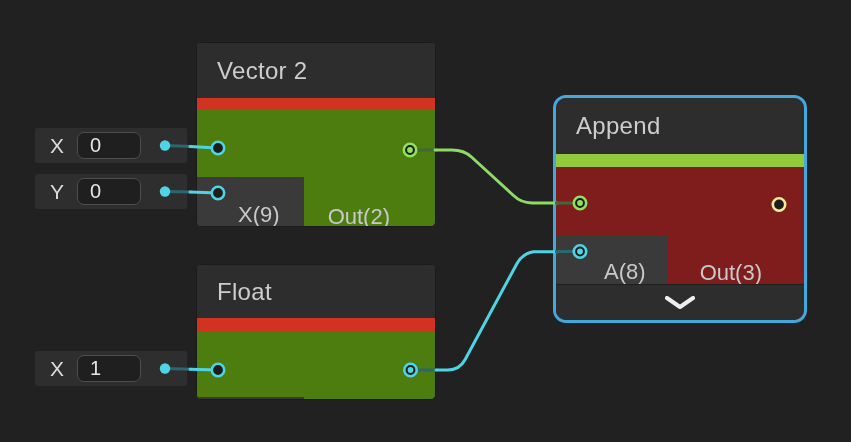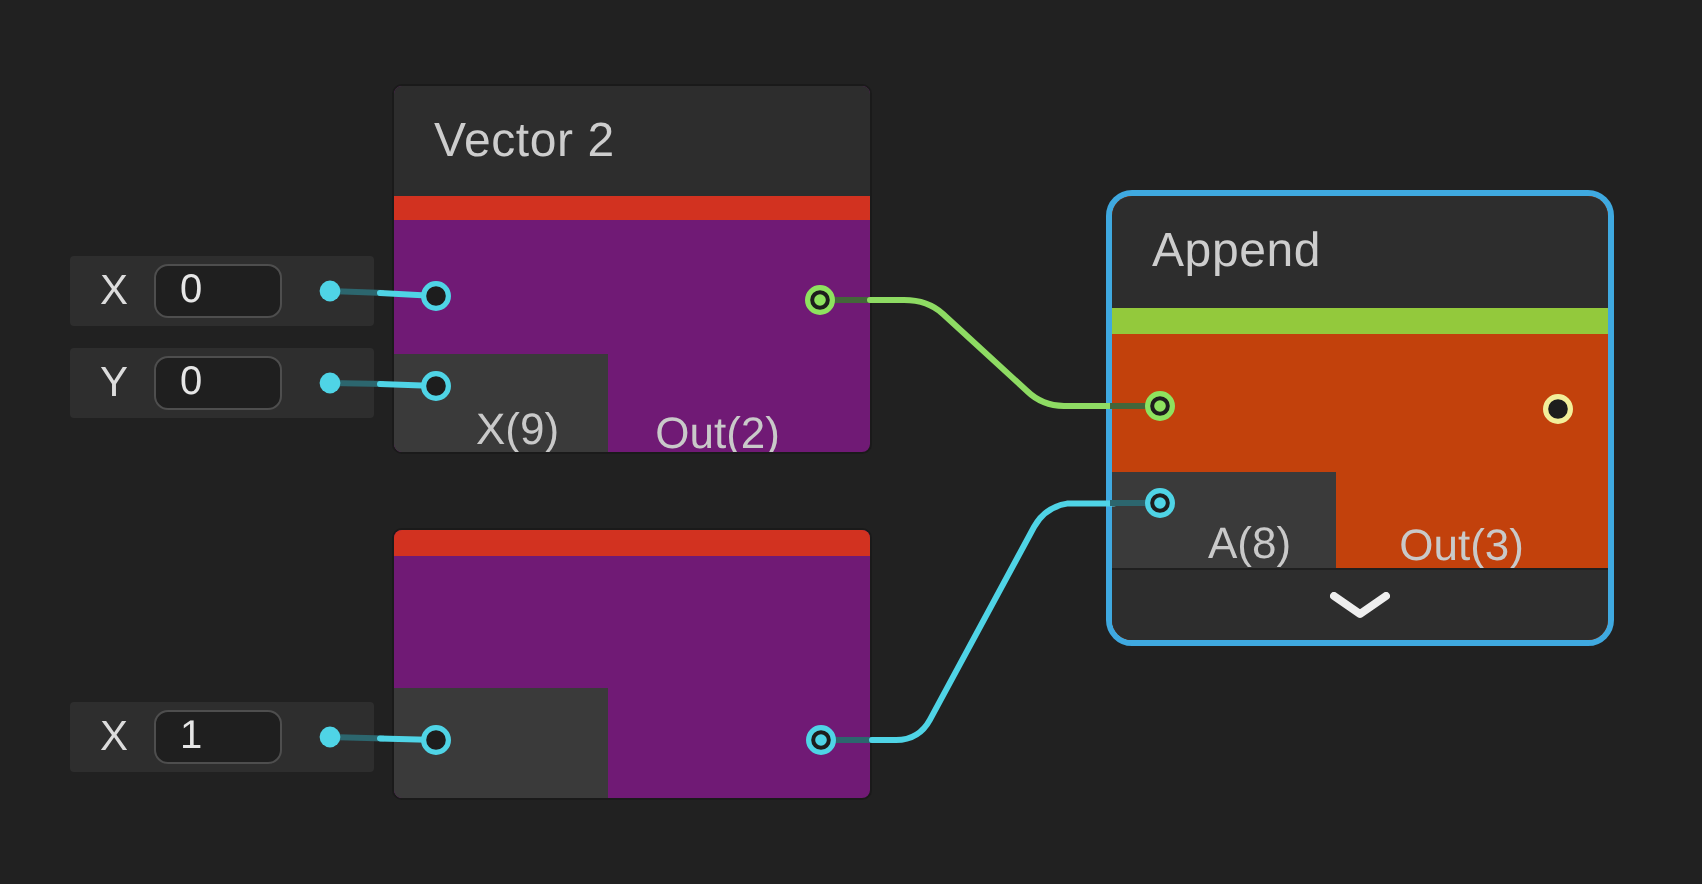--- a/index.html
+++ b/index.html
@@ -1,42 +1,42 @@
 <!DOCTYPE html>
 <html><head>
 <meta charset="utf-8">
 <style>
   * { margin:0; padding:0; box-sizing:border-box; }
   html,body { background:#161616; }
   body { font-family:"Liberation Sans", sans-serif; }
   #canvas { position:relative; width:851px; height:442px; overflow:hidden; background:#212121; }
 
   
-  .node { position:absolute; background:#701a75; border:1px solid #1a1a1a; border-radius:5px; overflow:hidden; }
+  .node { position:absolute; background:#4d7c0f; border:1px solid #1a1a1a; border-radius:5px; overflow:hidden; }
   .node-header { position:relative; background:#2d2d2d; }
   .node-title { position:absolute; left:20px; top:50%; transform:translateY(-50%);
                 font-size:24px; color:#cdcdcd; letter-spacing:0.3px; white-space:nowrap; }
   .accent-bar { width:100%; }
   .node-body { position:relative; }
   .input-panel { position:absolute; left:0; background:#3a3a3a; }
   .plabel { position:absolute; transform:translateY(-50%); font-size:22px; color:#c9c9c9; white-space:nowrap; }
   .plabel.out { text-align:center; }
 
   #node-vector2 { left:196px; top:42px; width:240px; height:185px; }
   #node-vector2 .node-header { height:55px; }
   #node-vector2 .accent-bar { height:12px; }
   #node-vector2 .input-panel { top:67px; width:107px; height:116px; }
 
   #node-float { left:196px; top:264px; width:240px; height:136px; }
   #node-float .node-header { height:53px; }
   #node-float .accent-bar { height:13px; }
   #node-float .input-panel { top:66px; width:107px; height:68px; }
 
   #node-append { left:553px; top:95px; width:254px; height:228px;
-                 border-width:3px; border-style:solid; border-radius:13px; background:#c2410c; }
+                 border-width:3px; border-style:solid; border-radius:13px; background:#7f1d1d; }
   #node-append .node-header { height:56px; }
   #node-append .accent-bar { height:13px; }
   #node-append .input-panel { top:69px; width:112px; height:117px; }
   #append-footer { position:absolute; left:0; right:0; top:186px; height:36px;
                    background:#2d2d2d; border-top:1px solid #1f1f1f;
                    display:flex; align-items:center; justify-content:center; }
 
   
   .widget { position:absolute; width:152px; height:35px; background:#2e2e2e; border-radius:2px; }
   .wlabel { position:absolute; left:0; top:50%; transform:translateY(-50%);
@@ -78,20 +78,23 @@
     <div class="accent-bar" style="background: rgb(210, 50, 32);"></div>
     <div class="node-body">
       <div class="input-panel"></div>
       <span class="plabel" style="left:41px; top:105px;">X(9)</span>
 
       <span class="plabel out" style="right:45px; top:107px;">Out(2)</span>
     </div>
   </div>
 
   <div class="node" id="node-float">
+    <div class="node-header">
+      <span class="node-title">Float</span>
+    </div>
     <div class="accent-bar" style="background: rgb(210, 50, 32);"></div>
     <div class="node-body">
       <div class="input-panel"></div>
 
     </div>
   </div>
 
   <div class="node" id="node-append" style="border-color: rgb(63, 169, 224);">
     <div class="node-header">
       <span class="node-title">Append</span>

